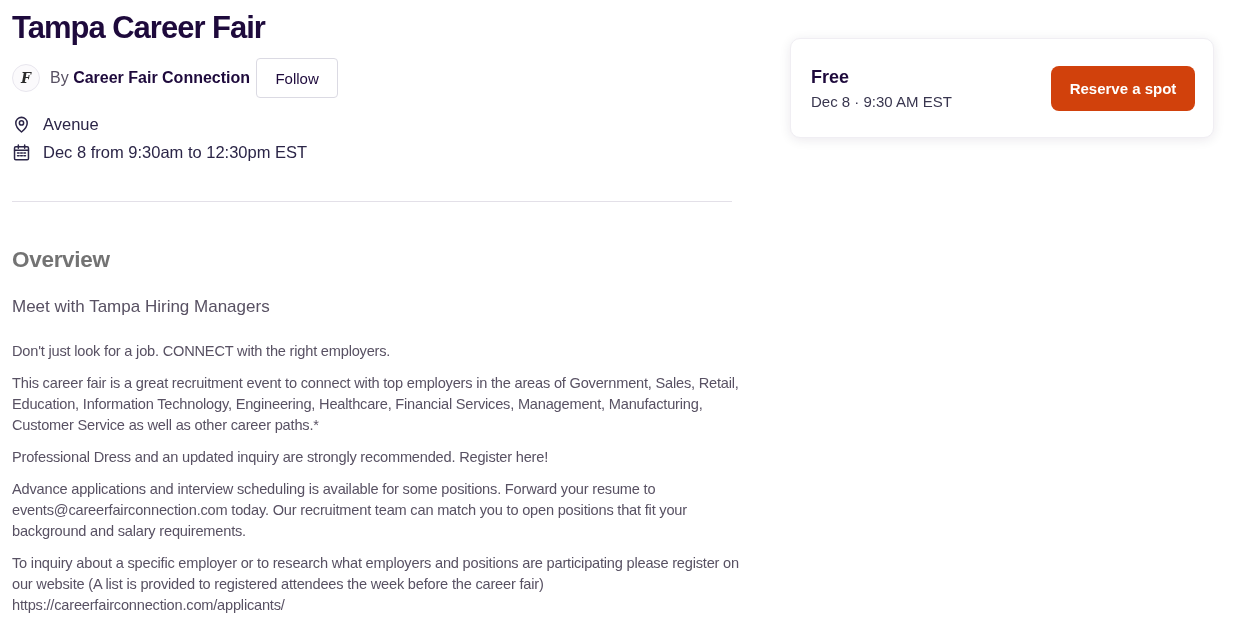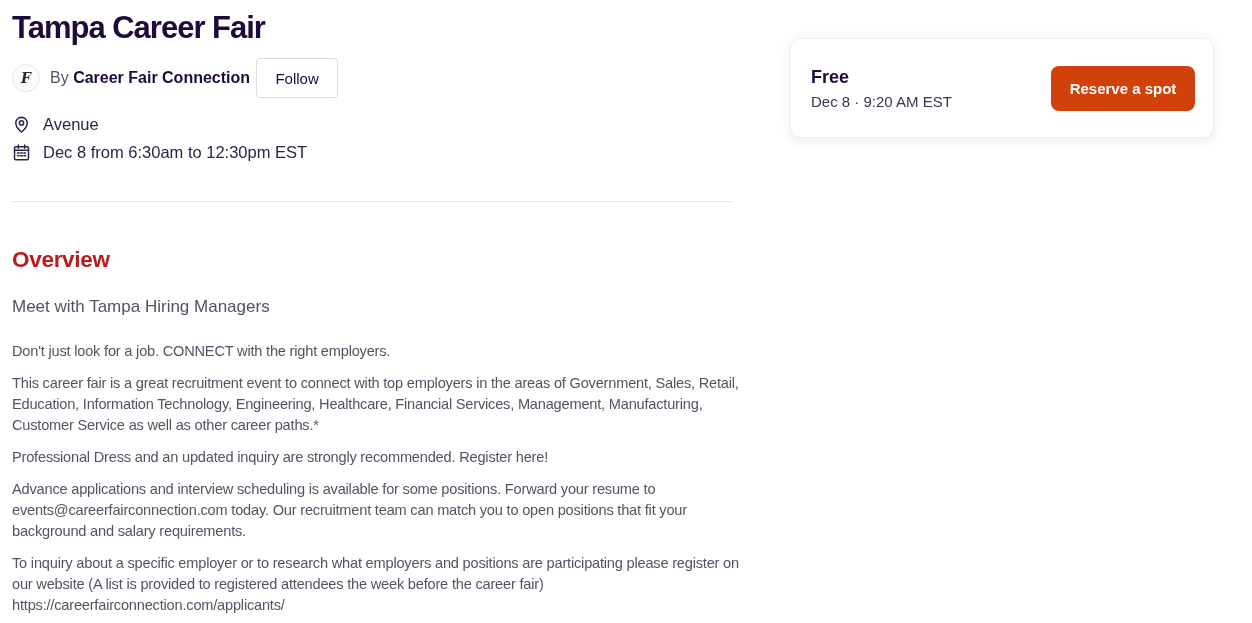--- a/index.html
+++ b/index.html
@@ -94,21 +94,21 @@
     height: 1px;
     background: #e3e0e8;
   }
 
   h2.overview-heading {
     margin-top: 44px;
     font-size: 22.5px;
     line-height: 28px;
     font-weight: 800;
     letter-spacing: -0.3px;
-    color: #b91c1c;
+    color: #737373;
   }
   .overview-subheading {
     margin-top: 21px;
     font-size: 17px;
     line-height: 24px;
     color: #585163;
   }
   .overview-body { margin-top: 22px; }
   .overview-body p {
     font-size: 14.6px;
@@ -183,21 +183,21 @@
     </div>
     <div class="info-row">
       <span class="icon">
         <svg width="19" height="19" viewBox="0 0 24 24" fill="none" stroke="#2b2547" stroke-width="1.9" stroke-linecap="round" stroke-linejoin="round">
           <rect x="3.2" y="4.8" width="17.6" height="16.4" rx="1.6"></rect>
           <path d="M3.2 9.3h17.6"></path>
           <path d="M8 2.5v4M16 2.5v4"></path>
           <path d="M7 12.5h2M11 12.5h2M15 12.5h2M7 16h2M11 16h2M15 16h2"></path>
         </svg>
       </span>
-      <span>Dec 8 from 6:30am to 12:30pm EST</span>
+      <span>Dec 8 from 9:30am to 12:30pm EST</span>
     </div>
   </div>
 
   <div class="divider"></div>
 
   <h2 class="overview-heading">Overview</h2>
   <div class="overview-subheading">Meet with Tampa Hiring Managers</div>
 
   <div class="overview-body">
     <p>Don't just look for a job. CONNECT with the right employers.</p>
@@ -205,16 +205,16 @@
     <p>Professional Dress and an updated inquiry are strongly recommended. Register here!</p>
     <p>Advance applications and interview scheduling is available for some positions. Forward your resume to events@careerfairconnection.com today. Our recruitment team can match you to open positions that fit your background and salary requirements.</p>
     <p>To inquiry about a specific employer or to research what employers and positions are participating please register on our website (A list is provided to registered attendees the week before the career fair) https://careerfairconnection.com/applicants/</p>
   </div>
 
 </div>
 
 <div class="checkout-card">
   <div class="card-info">
     <div class="card-price">Free</div>
-    <div class="card-datetime">Dec 8 · 9:20 AM EST</div>
+    <div class="card-datetime">Dec 8 · 9:30 AM EST</div>
   </div>
   <button class="reserve-btn">Reserve a spot</button>
 </div>
 
 </body></html>

